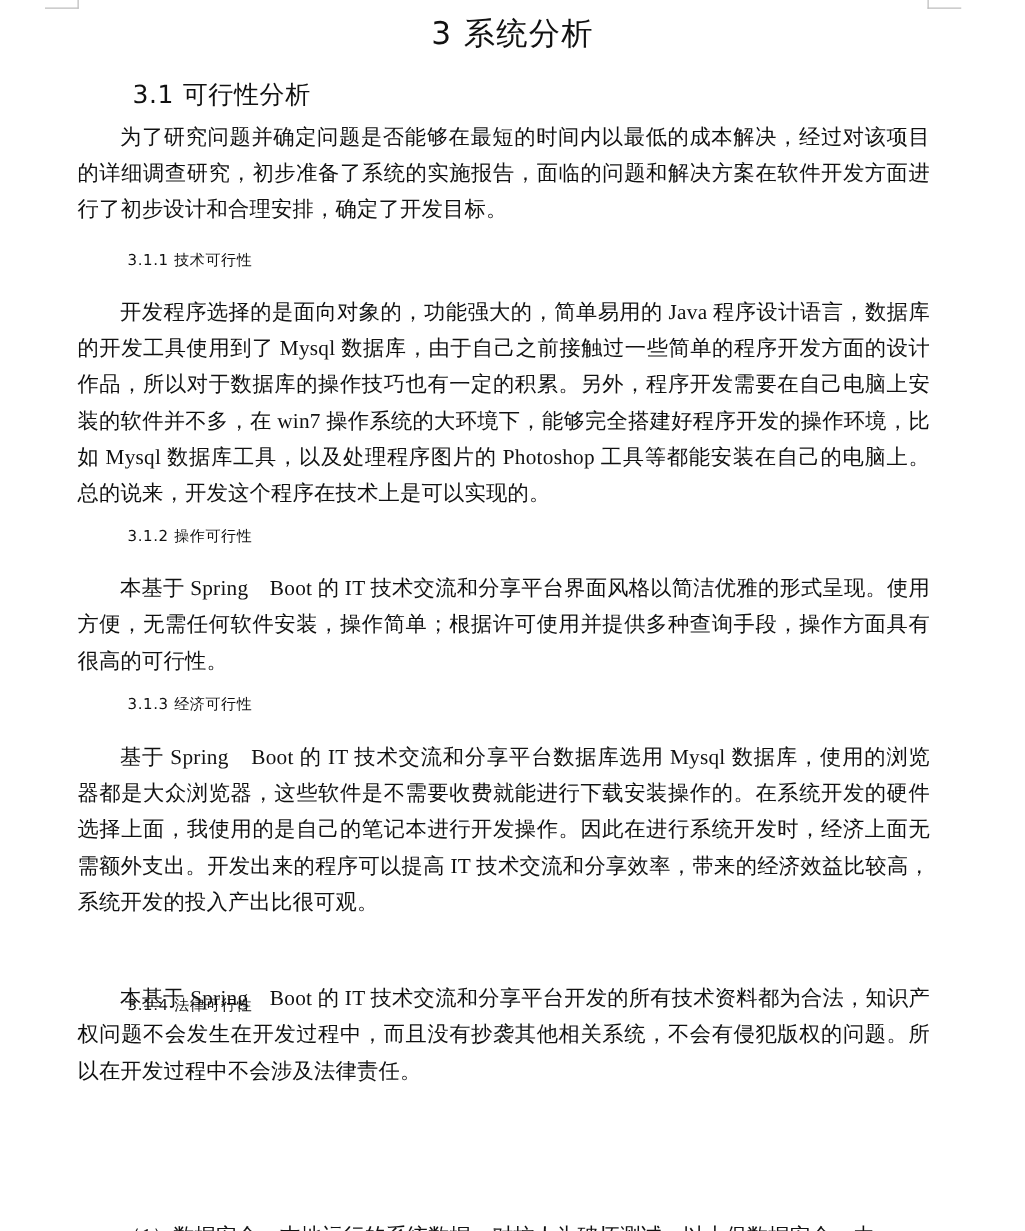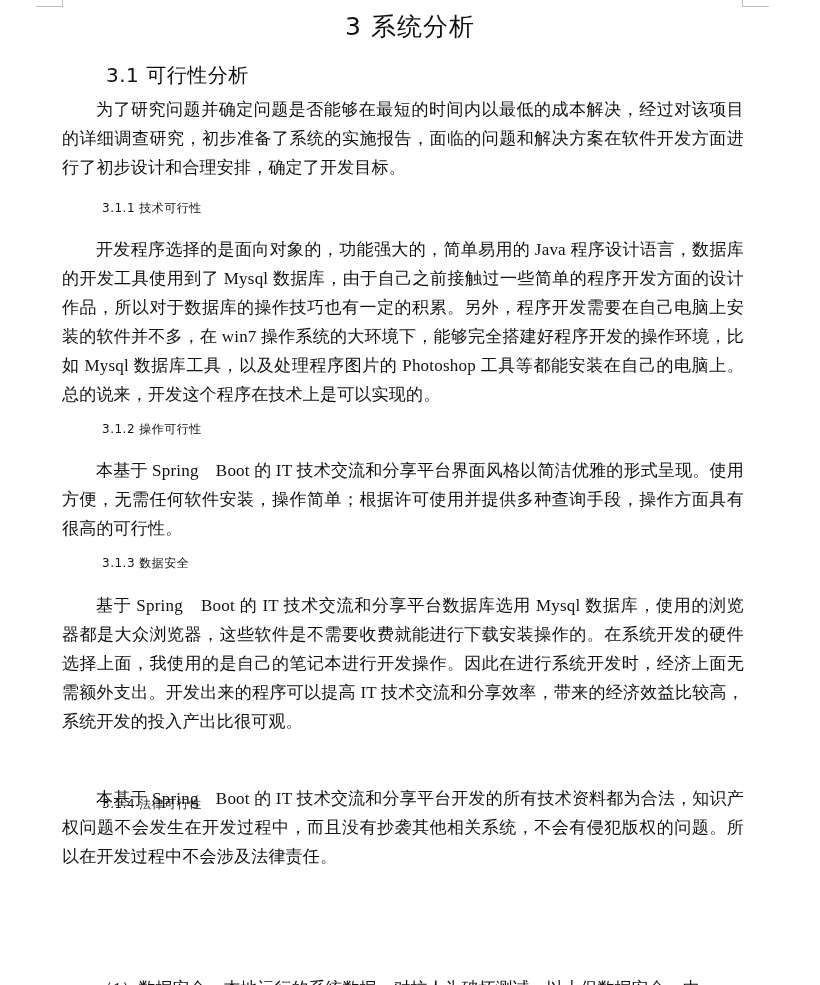--- a/index.html
+++ b/index.html
@@ -31,21 +31,21 @@
 
   <div class="h2" style="top:62px;">3.1  可行性分析</div>
   <div class="para" style="top:95px;">为了研究问题并确定问题是否能够在最短的时间内以最低的成本解决，经过对该项目的详细调查研究，初步准备了系统的实施报告，面临的问题和解决方案在软件开发方面进行了初步设计和合理安排，确定了开发目标。</div>
 
   <div class="h3" style="top:200px;">3.1.1  技术可行性</div>
   <div class="para" style="top:235px;">开发程序选择的是面向对象的，功能强大的，简单易用的 Java 程序设计语言，数据库的开发工具使用到了 Mysql 数据库，由于自己之前接触过一些简单的程序开发方面的设计作品，所以对于数据库的操作技巧也有一定的积累。另外，程序开发需要在自己电脑上安装的软件并不多，在 win7 操作系统的大环境下，能够完全搭建好程序开发的操作环境，比如 Mysql 数据库工具，以及处理程序图片的 Photoshop 工具等都能安装在自己的电脑上。总的说来，开发这个程序在技术上是可以实现的。</div>
 
   <div class="h3" style="top:421px;">3.1.2  操作可行性</div>
   <div class="para" style="top:456px;">本基于 Spring　Boot 的 IT 技术交流和分享平台界面风格以简洁优雅的形式呈现。使用方便，无需任何软件安装，操作简单；根据许可使用并提供多种查询手段，操作方面具有很高的可行性。</div>
 
-  <div class="h3" style="top:555px;">3.1.3  数据安全</div>
+  <div class="h3" style="top:555px;">3.1.3  经济可行性</div>
   <div class="para" style="top:591px;">基于 Spring　Boot 的 IT 技术交流和分享平台数据库选用 Mysql 数据库，使用的浏览器都是大众浏览器，这些软件是不需要收费就能进行下载安装操作的。在系统开发的硬件选择上面，我使用的是自己的笔记本进行开发操作。因此在进行系统开发时，经济上面无需额外支出。开发出来的程序可以提高 IT 技术交流和分享效率，带来的经济效益比较高，系统开发的投入产出比很可观。</div>
 
   <div class="h3" style="top:748px;margin-top:48px;">3.1.4  法律可行性</div>
   <div class="para" style="top:784px;">本基于 Spring　Boot 的 IT 技术交流和分享平台开发的所有技术资料都为合法，知识产权问题不会发生在开发过程中，而且没有抄袭其他相关系统，不会有侵犯版权的问题。所以在开发过程中不会涉及法律责任。</div>
 
   <div class="clip-line">
     <span>（1）数据安全：本地运行的系统数据，对抗人为破坏测试，以上保数据安全，由</span>
   </div>
 </div>
 

